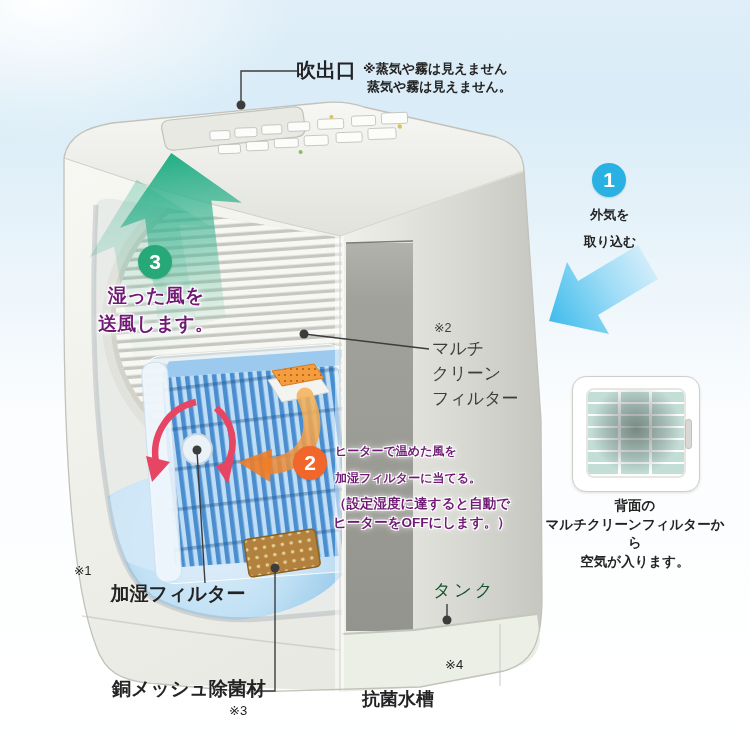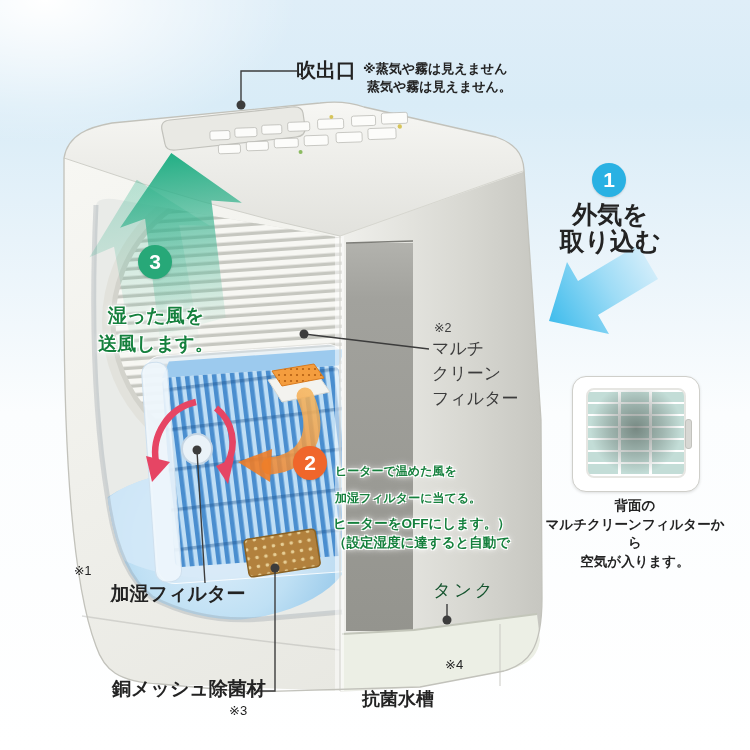--- a/index.html
+++ b/index.html
@@ -17,23 +17,22 @@
     position:absolute;width:34px;height:34px;border-radius:50%;
     color:#fff;font-weight:bold;font-size:21px;line-height:34px;text-align:center;
     box-shadow:0 1px 2px rgba(0,0,0,.15);
   }
   .c1{background:var(--step1_circle,#29b1e3);}
   .c2{background:var(--step2_circle,#f0662b);}
   .c3{background:var(--step3_circle,#27a878);}
   .lbl{position:absolute;color:#232323;white-space:nowrap;}
   .b{font-weight:bold;}
   .halo{
-    color:#15803d;
+    color:#701a75;
     text-shadow:-1px -1px 0 #fff,1px -1px 0 #fff,-1px 1px 0 #fff,1px 1px 0 #fff,0 0 5px #fff,0 0 8px #fff;
-    margin-top:20px;
   }
   .center{text-align:center;}
   
   .inset-box{
     position:absolute;left:572px;top:376px;width:126px;height:114px;
     background:#fff;border:1px solid #cfcfca;border-radius:14px;
     box-shadow:0 1px 3px rgba(0,0,0,.12);
   }
   .inset-photo{
     position:absolute;left:13px;top:11px;right:13px;bottom:13px;
@@ -224,39 +223,39 @@
   </g>
 </svg>
 
 <div class="lbl b" style="left:296px;top:57px;font-size:20px">吹出口</div>
 <div class="lbl b" style="left:363px;top:60px;font-size:13px;line-height:18px">
   <span style="display:block">※蒸気や霧は見えません</span>
   <span style="display:block;margin-left:4px">蒸気や霧は見えません。</span>
 </div>
 
 <div class="step-circle c1" style="left:592px;top:163px">1</div>
-<div class="lbl b center" style="left:550px;top:201px;width:120px;font-size:25px;line-height:27px">
+<div class="lbl b center" style="left:550px;top:201px;width:120px;font-size:13px;line-height:27px">
   <span style="display:block">外気を</span>
   <span style="display:block">取り込む</span>
 </div>
 
 <div class="step-circle c3" style="left:138px;top:245px">3</div>
 <div class="lbl b center halo" style="left:86px;top:282px;width:140px;font-size:19px;line-height:28px">
   <span style="display:block">湿った風を</span>
   <span style="display:block">送風します。</span>
 </div>
 
 <div class="step-circle c2" style="left:293px;top:446px">2</div>
 <div class="lbl b halo" style="left:335px;top:438px;font-size:12px;line-height:27px">
   <span style="display:block">ヒーターで温めた風を</span>
   <span style="display:block">加湿フィルターに当てる。</span>
 </div>
 <div class="lbl b halo" style="left:333px;top:494px;font-size:13.5px;line-height:19px">
+  <span style="display:block">（設定湿度に達すると自動で</span>
   <span style="display:block">ヒーターをOFFにします。）</span>
-  <span style="display:block">（設定湿度に達すると自動で</span>
 </div>
 
 <div class="lbl" style="left:434px;top:320px;font-size:12.5px;color:#3c3c3c">※2</div>
 <div class="lbl" style="left:432px;top:336px;font-size:17px;line-height:25px;color:#3c3c3c;font-weight:400">
   <span style="display:block">マルチ</span>
   <span style="display:block">クリーン</span>
   <span style="display:block">フィルター</span>
 </div>
 
 <div class="lbl" style="left:74px;top:563px;font-size:12.5px">※1</div>

